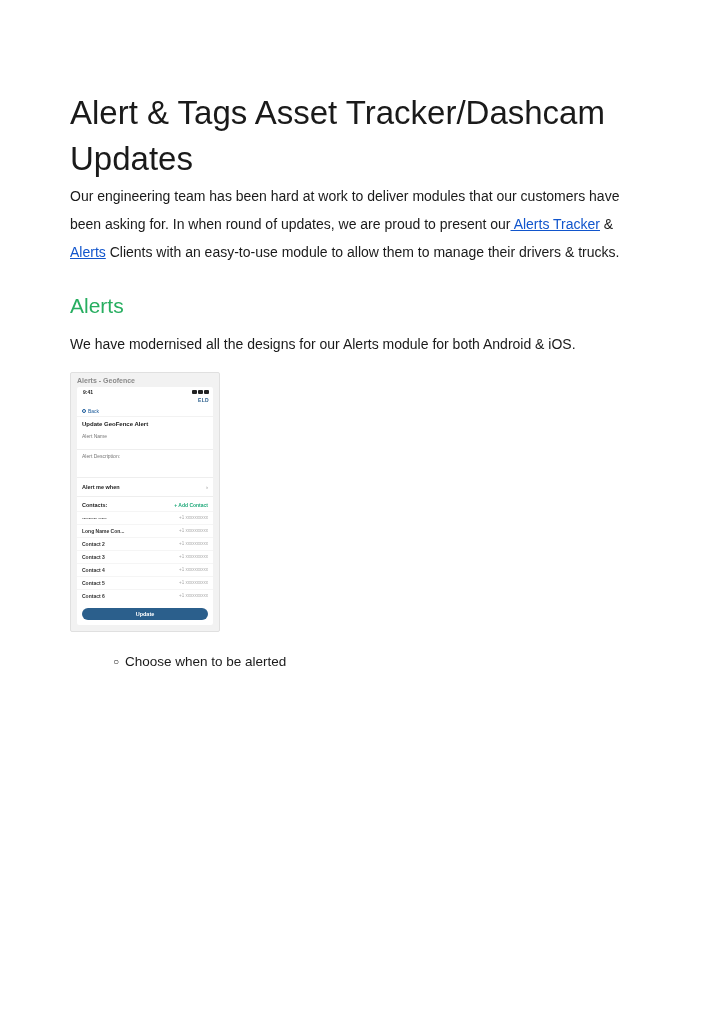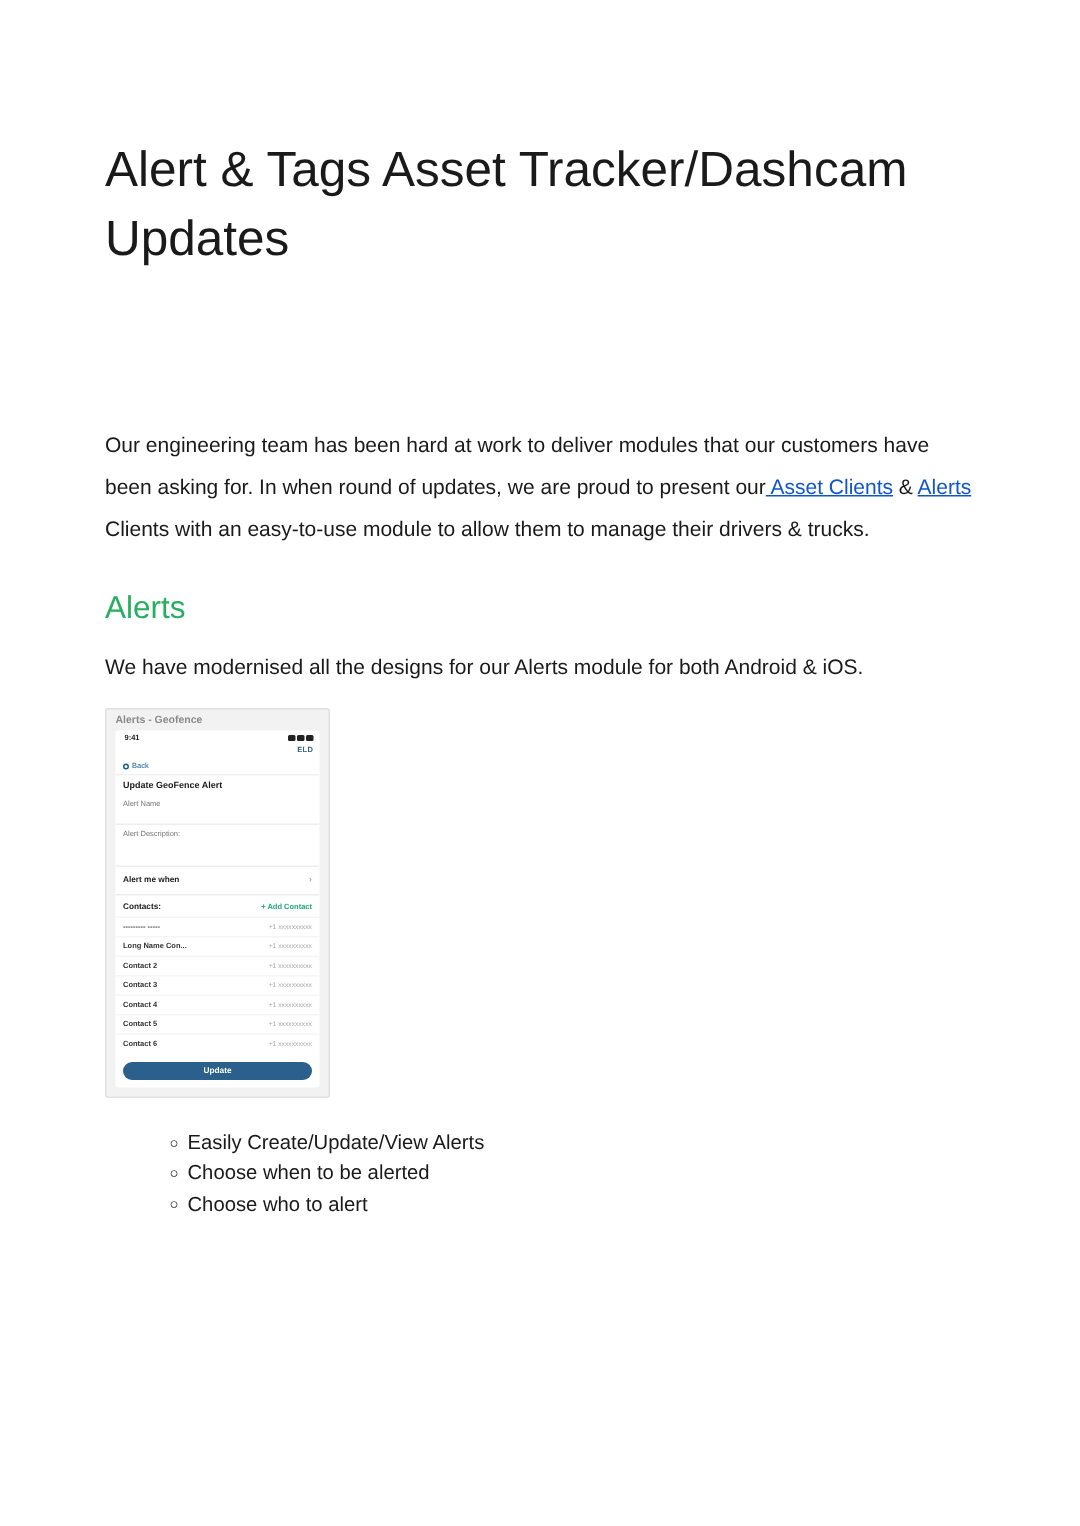--- a/index.html
+++ b/index.html
@@ -7,21 +7,20 @@
     font-family: Arial, Helvetica, sans-serif;
     background: #ffffff;
     width: 720px;
     padding: 90px 70px 40px 70px;
     color: #1a1a1a;
   }
   .title {
     font-size: 33px;
     font-weight: 400;
     line-height: 1.4;
-    margin-bottom: 100px;
     color: #1a1a1a;
   }
   .intro {
     font-size: 14px;
     line-height: 2;
     margin-bottom: 28px;
   }
   .intro a {
     color: #1155cc;
     text-decoration: underline;
@@ -186,21 +185,21 @@
     font-size: 10px;
     vertical-align: 1px;
   }
 </style>
 </head>
 <body>
 
 <h1 class="title">Alert &amp; Tags Asset Tracker/Dashcam Updates</h1>
 
 <p class="intro">
-  <span>Our engineering team has been hard at work to deliver modules that our customers have been asking for. In when round of updates, we are proud to present our</span><a href="#"> Asset Clients</a><span> &amp; </span><a href="#">Alerts</a><span> Clients with an easy-to-use module to allow them to manage their drivers &amp; trucks.</span>
+  <span>Our engineering team has been hard at work to deliver modules that our customers have been asking for. In when round of updates, we are proud to present our</span><a href="#"> Alerts Tracker</a><span> &amp; </span><a href="#">Alerts</a><span> Clients with an easy-to-use module to allow them to manage their drivers &amp; trucks.</span>
 </p>
 
 <h2 class="section-heading">Alerts</h2>
 <p class="section-text">We have modernised all the designs for our Alerts module for both Android &amp; iOS.</p>
 
 <div class="phone-mockup">
   <div class="mockup-header">Alerts - Geofence</div>
   <div class="phone-screen">
     <div class="status-bar">
       <span>9:41</span>
@@ -254,16 +253,14 @@
     </div>
     <div class="contact-row">
       <span class="contact-name">Contact 6</span>
       <span class="contact-number">+1 xxxxxxxxxx</span>
     </div>
     <div class="update-button">Update</div>
   </div>
 </div>
 
 <ul class="bullet-list">
-  <li>Easily Create/Update/View Alerts</li>
   <li>Choose when to be alerted</li>
-  <li>Choose who to alert</li>
 </ul>
 
 </body></html>

